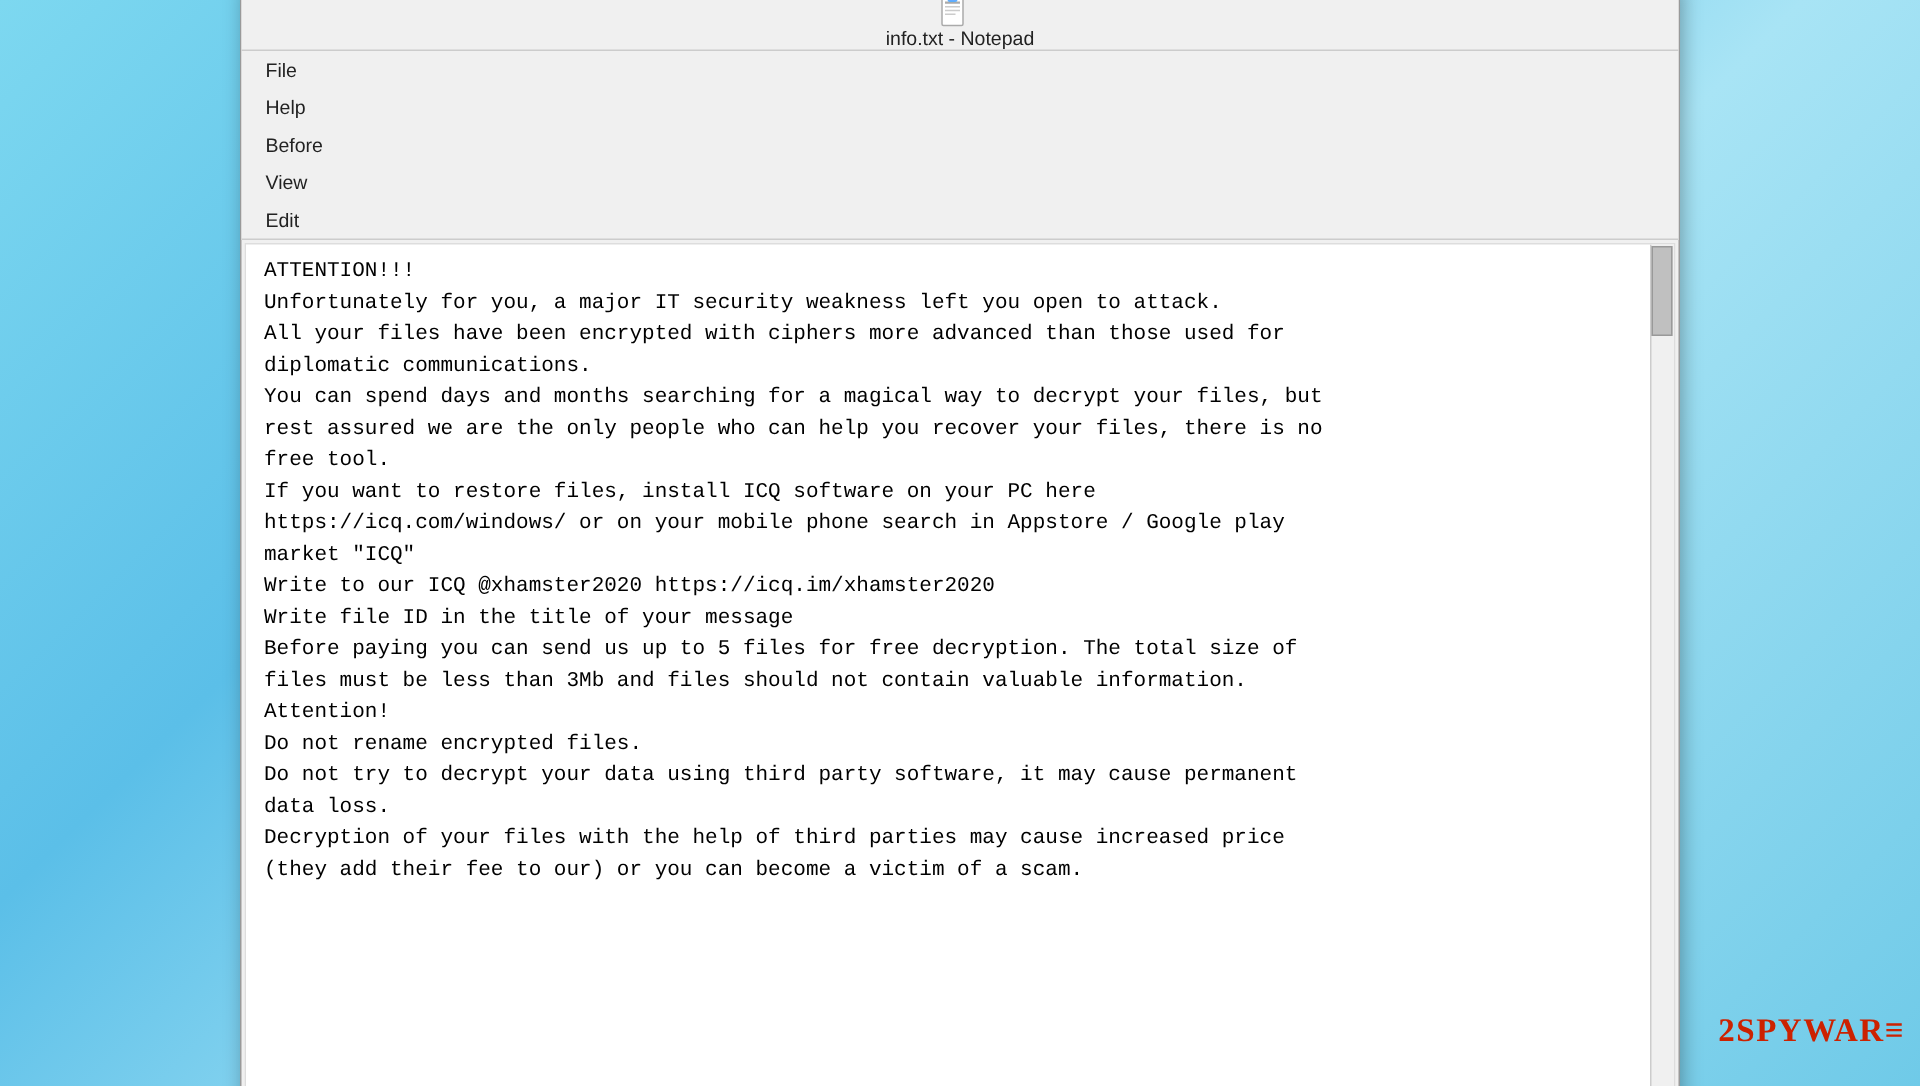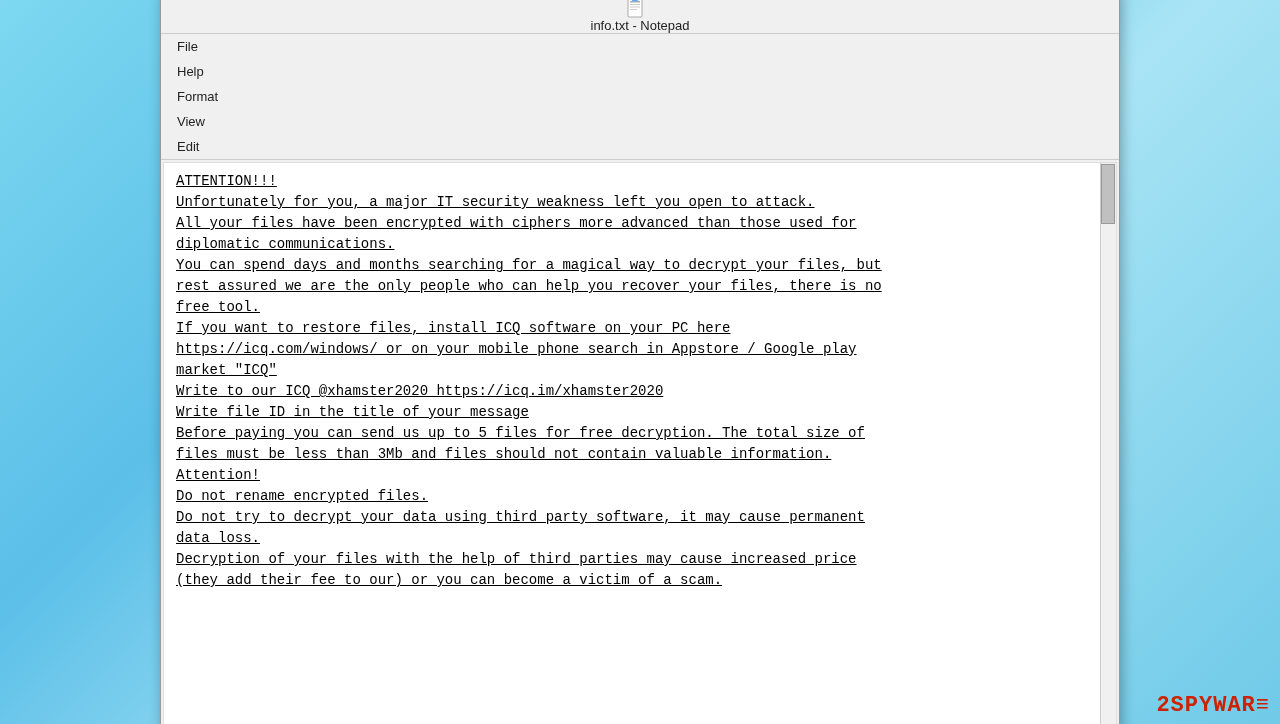--- a/index.html
+++ b/index.html
@@ -11,26 +11,26 @@
       display: flex;
       align-items: center;
       justify-content: center;
       font-family: Arial, sans-serif;
       overflow: hidden;
       position: relative;
     }
 
     .watermark {
       position: absolute;
-      bottom: 6px;
+      bottom: 24px;
       right: 10px;
       font-size: 22px;
       font-weight: bold;
       color: #cc2200;
-      font-family: Liberation Mono, monospace;
+      font-family: Liberation Serif, serif;
       letter-spacing: 1px;
       user-select: none;
     }
 
     .notepad-window {
       width: 960px;
       background: #f0f0f0;
       border: 1px solid #999;
       box-shadow: 2px 2px 12px rgba(0,0,0,0.3);
       display: flex;
@@ -109,21 +109,20 @@
       position: relative;
     }
 
     .editor-content {
       font-family: 'Courier New', Courier, monospace;
       font-size: 14px;
       line-height: 1.5;
       color: #000;
       white-space: pre-wrap;
       word-break: break-word;
-      text-decoration: underline;
     }
 
     .scrollbar {
       position: absolute;
       right: 0;
       top: 0;
       width: 16px;
       height: 100%;
       background: #f0f0f0;
       border-left: 1px solid #ccc;
@@ -161,21 +160,21 @@
     <div class="window-controls">
       <button class="win-btn">−</button>
       <button class="win-btn">□</button>
       <button class="win-btn close">×</button>
     </div>
   </div>
 
   <div class="menu-bar">
     <span class="menu-item">File</span>
     <span class="menu-item">Help</span>
-    <span class="menu-item">Format</span>
+    <span class="menu-item">Before</span>
     <span class="menu-item">View</span>
     <span class="menu-item">Edit</span>
   </div>
 
   <div class="editor-area">
     <div class="editor-content">ATTENTION!!!
 Unfortunately for you, a major IT security weakness left you open to attack.
 All your files have been encrypted with ciphers more advanced than those used for
 diplomatic communications.
 You can spend days and months searching for a magical way to decrypt your files, but

